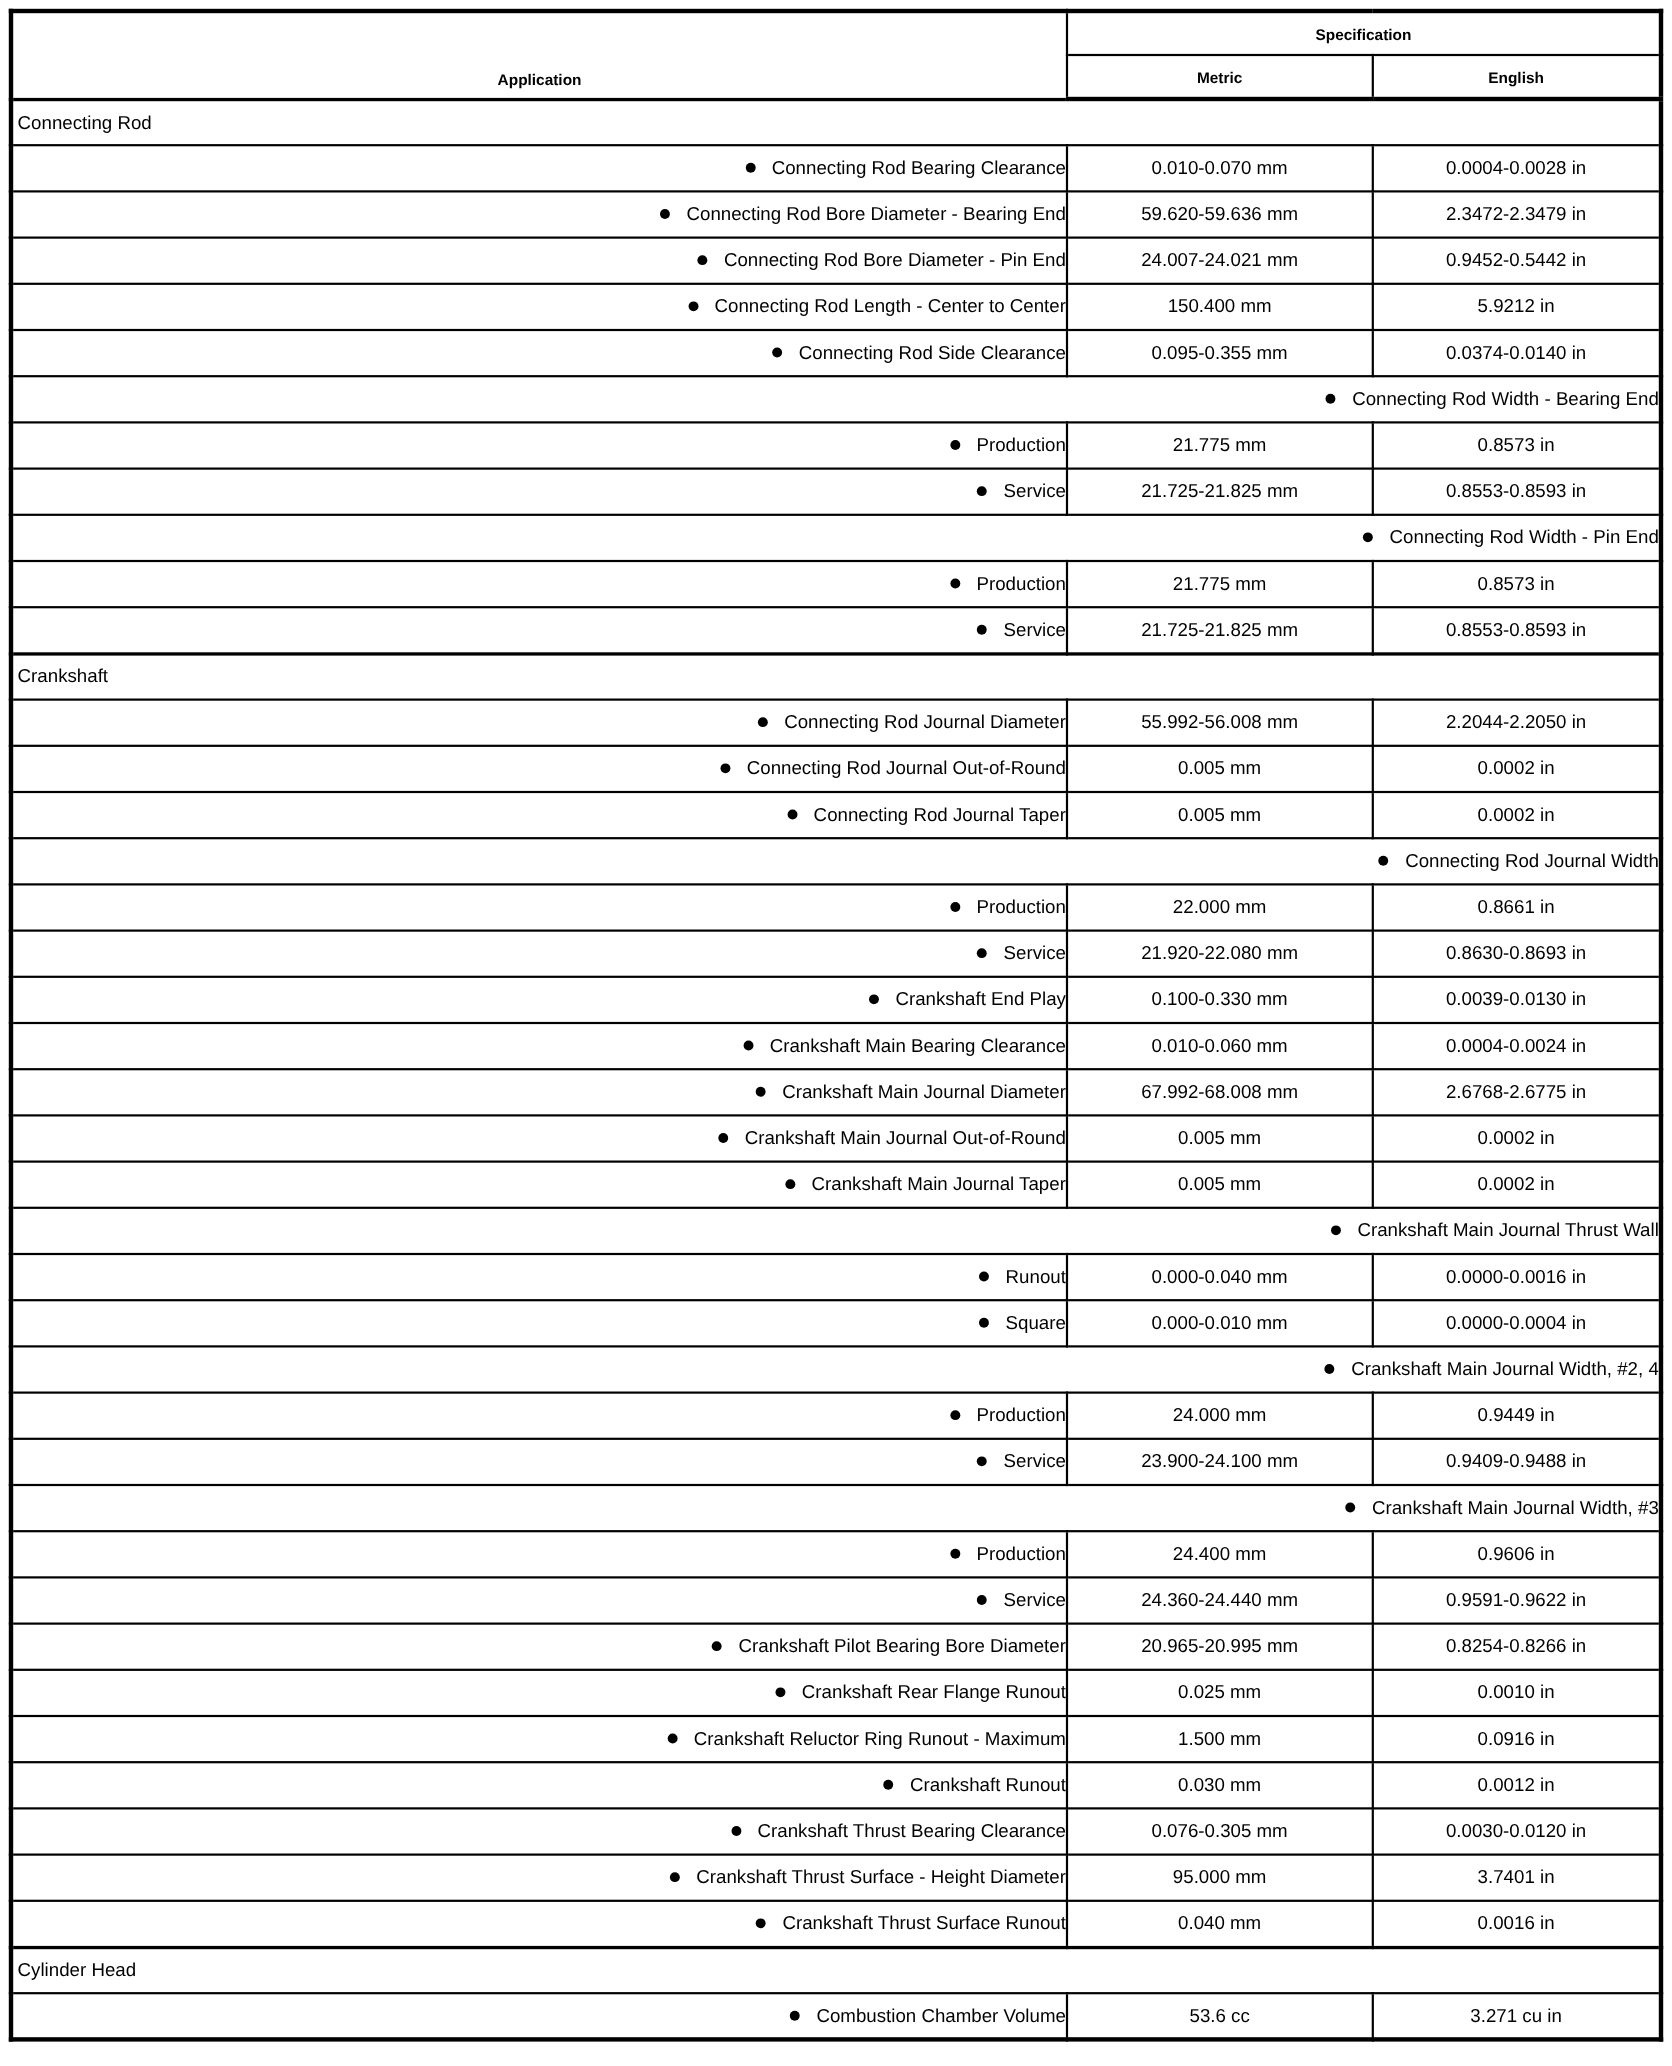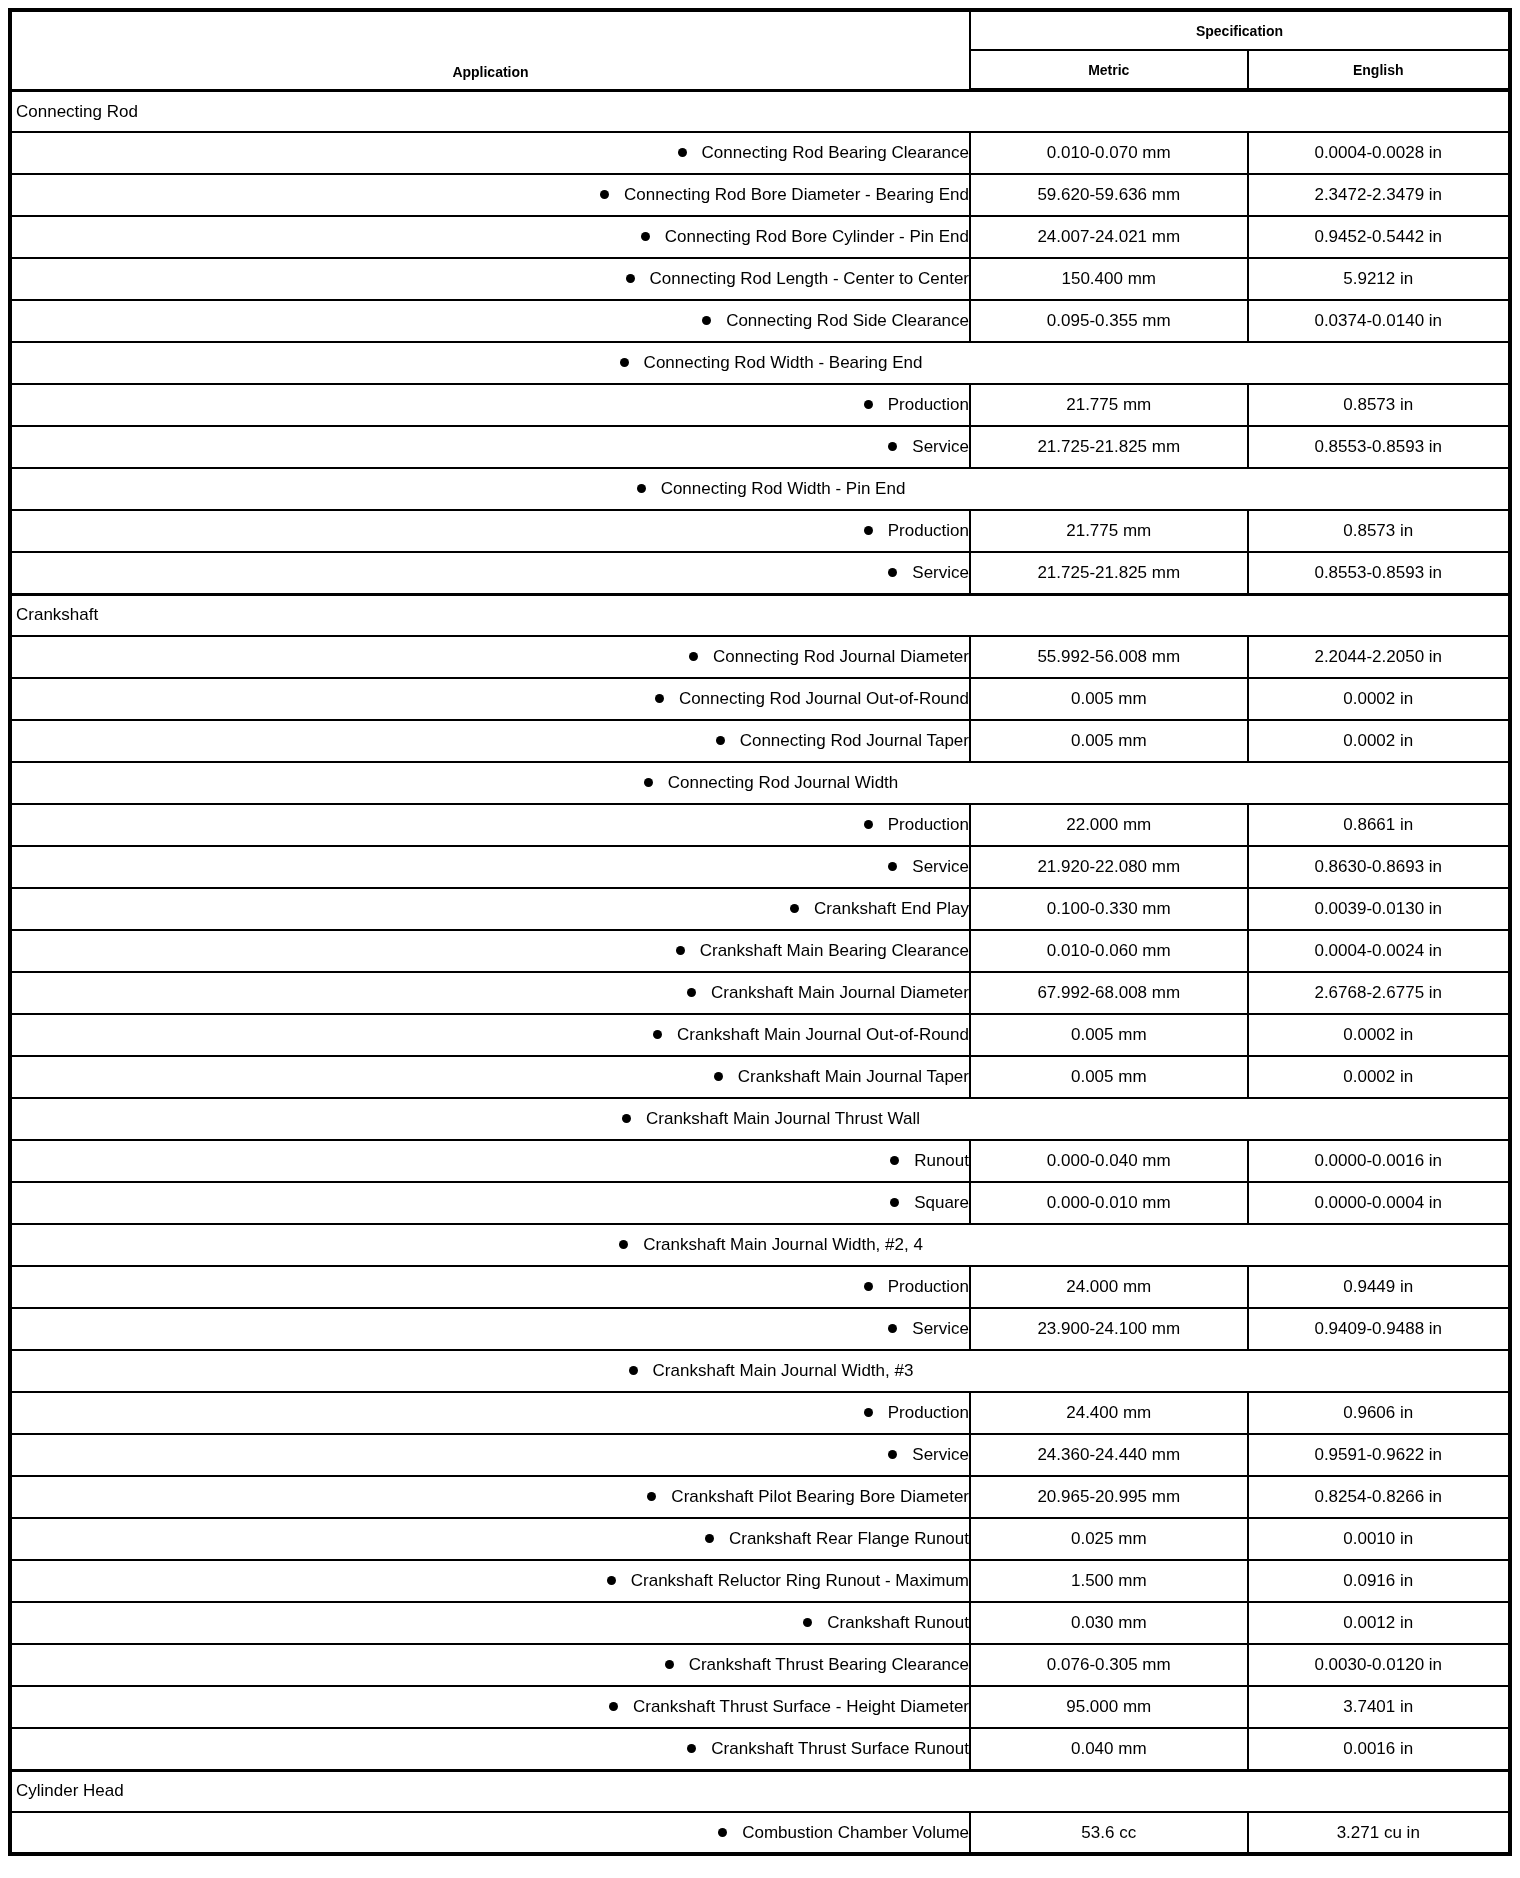--- a/index.html
+++ b/index.html
@@ -57,21 +57,21 @@
   td.app {
     text-align: right;
     padding-left: 22px;
   }
   td.val { text-align: center; }
   td.section {
     text-align: left;
     padding-left: 4px;
   }
   td.group {
-    text-align: center;
+    text-align: right;
     padding-left: 22px;
   }
   tr.section-row td { border-top: 3px solid #000000; }
 
   .bullet {
     display: inline-block;
     width: 9px;
     height: 9px;
     background: #000000;
     border-radius: 50%;
@@ -107,21 +107,21 @@
           <td class="app"><span class="bullet"></span><span>Connecting Rod Bearing Clearance</span></td>
           <td class="val">0.010-0.070 mm</td>
           <td class="val">0.0004-0.0028 in</td>
         </tr>
         <tr>
           <td class="app"><span class="bullet"></span><span>Connecting Rod Bore Diameter - Bearing End</span></td>
           <td class="val">59.620-59.636 mm</td>
           <td class="val">2.3472-2.3479 in</td>
         </tr>
         <tr>
-          <td class="app"><span class="bullet"></span><span>Connecting Rod Bore Cylinder - Pin End</span></td>
+          <td class="app"><span class="bullet"></span><span>Connecting Rod Bore Diameter - Pin End</span></td>
           <td class="val">24.007-24.021 mm</td>
           <td class="val">0.9452-0.5442 in</td>
         </tr>
         <tr>
           <td class="app"><span class="bullet"></span><span>Connecting Rod Length - Center to Center</span></td>
           <td class="val">150.400 mm</td>
           <td class="val">5.9212 in</td>
         </tr>
         <tr>
           <td class="app"><span class="bullet"></span><span>Connecting Rod Side Clearance</span></td>

